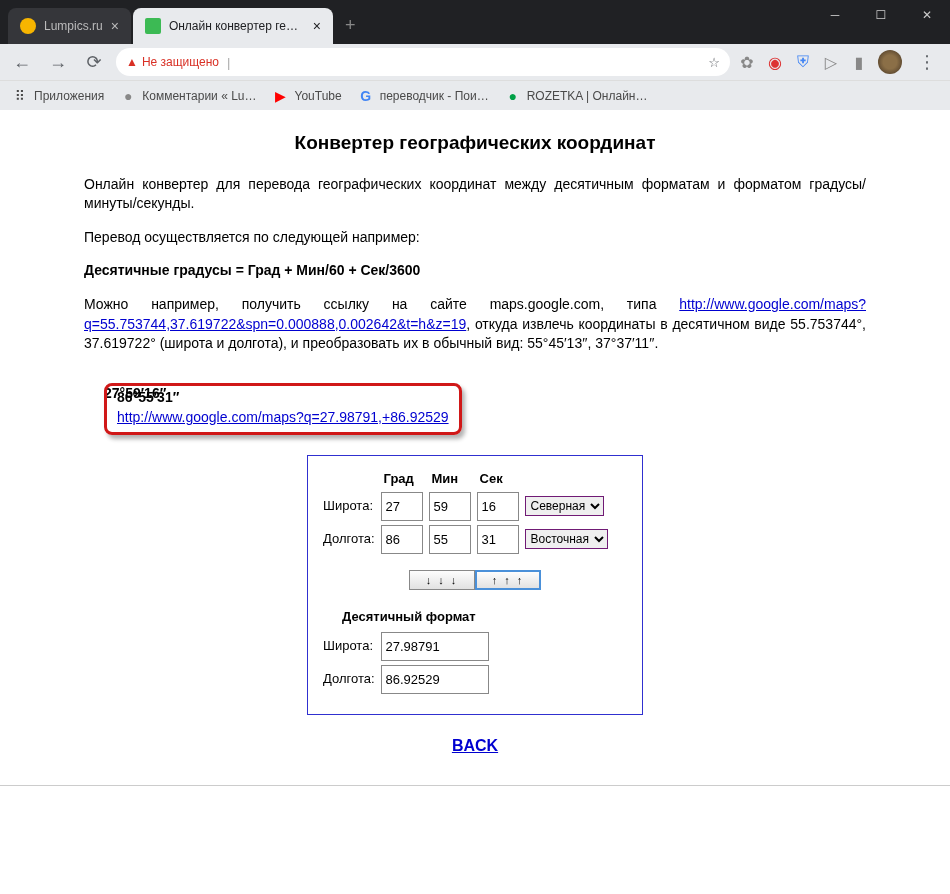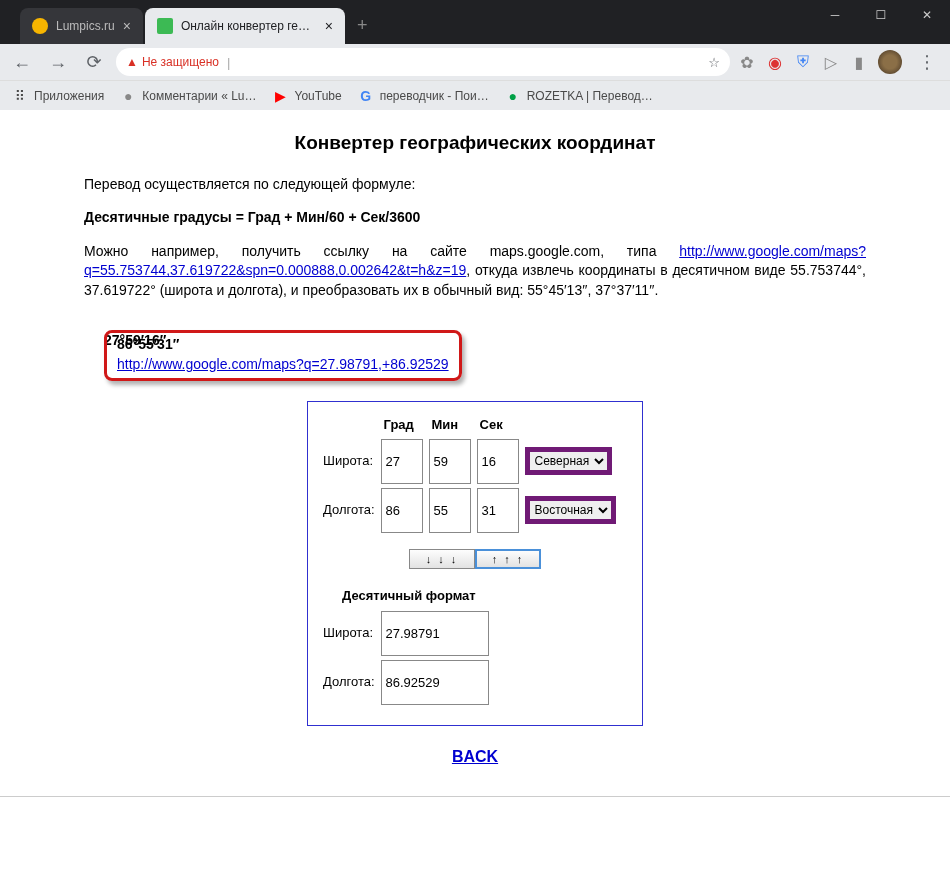--- a/index.html
+++ b/index.html
@@ -1,19 +1,19 @@
 <!DOCTYPE html>
 <html><head>
 <meta charset="utf-8">
 <style>
 * { box-sizing: border-box; margin: 0; padding: 0; }
 body { font-family: Arial, sans-serif; width: 950px; height: 894px; background: #fff; overflow: hidden; }
 
 
-.titlebar { background: #202124; height: 44px; display: flex; align-items: flex-end; padding: 0 20px; position: relative; }
+.titlebar { background: #202124; height: 44px; display: flex; align-items: flex-end; padding: 0 8px; position: relative; }
 .tab { background: #35363a; color: #bbb; height: 36px; padding: 0 12px; display: flex; align-items: center; border-radius: 8px 8px 0 0; font-size: 12px; margin-right: 2px; max-width: 200px; position: relative; }
 .tab.active { background: #e8eaed; color: #202124; }
 .tab .favicon { width: 16px; height: 16px; margin-right: 8px; border-radius: 2px; }
 .tab .title { overflow: hidden; text-overflow: ellipsis; white-space: nowrap; flex: 1; }
 .tab .close { margin-left: 8px; font-size: 14px; cursor: pointer; }
 .newtab { color: #888; font-size: 18px; padding: 0 10px; cursor: pointer; margin-bottom: 8px; }
 .win-controls { position: absolute; right: 0; top: 0; display: flex; }
 .win-btn { width: 46px; height: 30px; color: #ccc; display: flex; align-items: center; justify-content: center; font-size: 12px; cursor: pointer; }
 
 .toolbar { background: #e8eaed; height: 36px; display: flex; align-items: center; padding: 0 8px; gap: 8px; }
@@ -38,23 +38,23 @@
 a.link { color: #0000d0; text-decoration: underline; }
 
 .result-block { margin: 30px 0 20px 20px; }
 .result-block .coord { font-weight: bold; }
 .highlight-box { border: 3px solid #d01818; border-radius: 8px; padding: 2px 10px 4px 10px; display: inline-block; position: relative; box-shadow: 3px 4px 4px rgba(0,0,0,0.3); margin-top: -20px; }
 
 .converter-box { border: 1px solid #3030d0; width: 336px; margin: 20px auto; padding: 12px 12px 18px 12px; font-size: 13px; }
 .converter-box table { border-collapse: collapse; }
 .converter-box th { text-align: left; font-weight: bold; padding: 2px 6px; }
 .converter-box td { padding: 2px 3px; vertical-align: middle; }
-.converter-box input[type="text"] { width: 42px; border: 1px solid #888; padding: 14px 4px; font-size: 13px; }
+.converter-box input[type="text"] { width: 42px; border: 1px solid #888; padding: 6px 4px; font-size: 13px; }
 .converter-box input.wide { width: 108px; }
-.converter-box select { border: 5px solid #701a75; font-size: 12px; padding: 1px; background: #efefef; }
+.converter-box select { border: 1px solid #701a75; font-size: 12px; padding: 1px; background: #efefef; }
 .arrow-row { display: flex; justify-content: center; margin: 14px 0 18px 0; gap: 0; }
 .arrow-btn { width: 66px; height: 20px; border: 1px solid #888; background: linear-gradient(#fdfdfd,#e2e2e2); font-size: 11px; cursor: pointer; letter-spacing: 2px; }
 .arrow-btn.active { border: 2px solid #4a90d9; }
 .dec-header { font-weight: bold; margin-bottom: 4px; margin-left: 22px; }
 
 .back-link { text-align: center; margin-top: 14px; }
 .back-link a { color: #0000d0; font-weight: bold; font-size: 16px; text-decoration: underline; }
 hr { margin-top: 28px; border: none; border-top: 1px solid #ccc; }
 </style>
 </head>
@@ -114,28 +114,29 @@
   <div class="bookmark">
     <span class="bm-icon" style="color:#ff0000">▶</span>
     <span>YouTube</span>
   </div>
   <div class="bookmark">
     <span class="bm-icon" style="color:#4285f4;font-weight:bold">G</span>
     <span>переводчик - Пои…</span>
   </div>
   <div class="bookmark">
     <span class="bm-icon" style="color:#00a046">●</span>
-    <span>ROZETKA | Перевод…</span>
+    <span>ROZETKA | Онлайн…</span>
   </div>
 </div>
 
 <div class="page">
   <div class="content">
     <h1>Конвертер географических координат</h1>
-    <p class="para">Перевод осуществляется по следующей формуле:</p>
+    <p class="para">Онлайн конвертер для перевода географических координат между десятичным форматам и форматом градусы/минуты/секунды.</p>
+    <p class="para">Перевод осуществляется по следующей например:</p>
     <p class="formula">Десятичные градусы = Град + Мин/60 + Сек/3600</p>
     <p class="para">
       <span>Можно например, получить ссылку на сайте maps.google.com, типа </span><a class="link">http://www.google.com/maps?q=55.753744,37.619722&amp;spn=0.000888,0.002642&amp;t=h&amp;z=19</a><span>, откуда извлечь координаты в десятичном виде 55.753744°, 37.619722° (широта и долгота), и преобразовать их в обычный вид: 55°45′13′′, 37°37′11′′.</span>
     </p>
 
     <div class="result-block">
       <div class="coord">27°59′16′′</div>
       <div class="highlight-box">
         <div class="coord">86°55′31′′</div>
         <a class="link">http://www.google.com/maps?q=27.98791,+86.92529</a>

